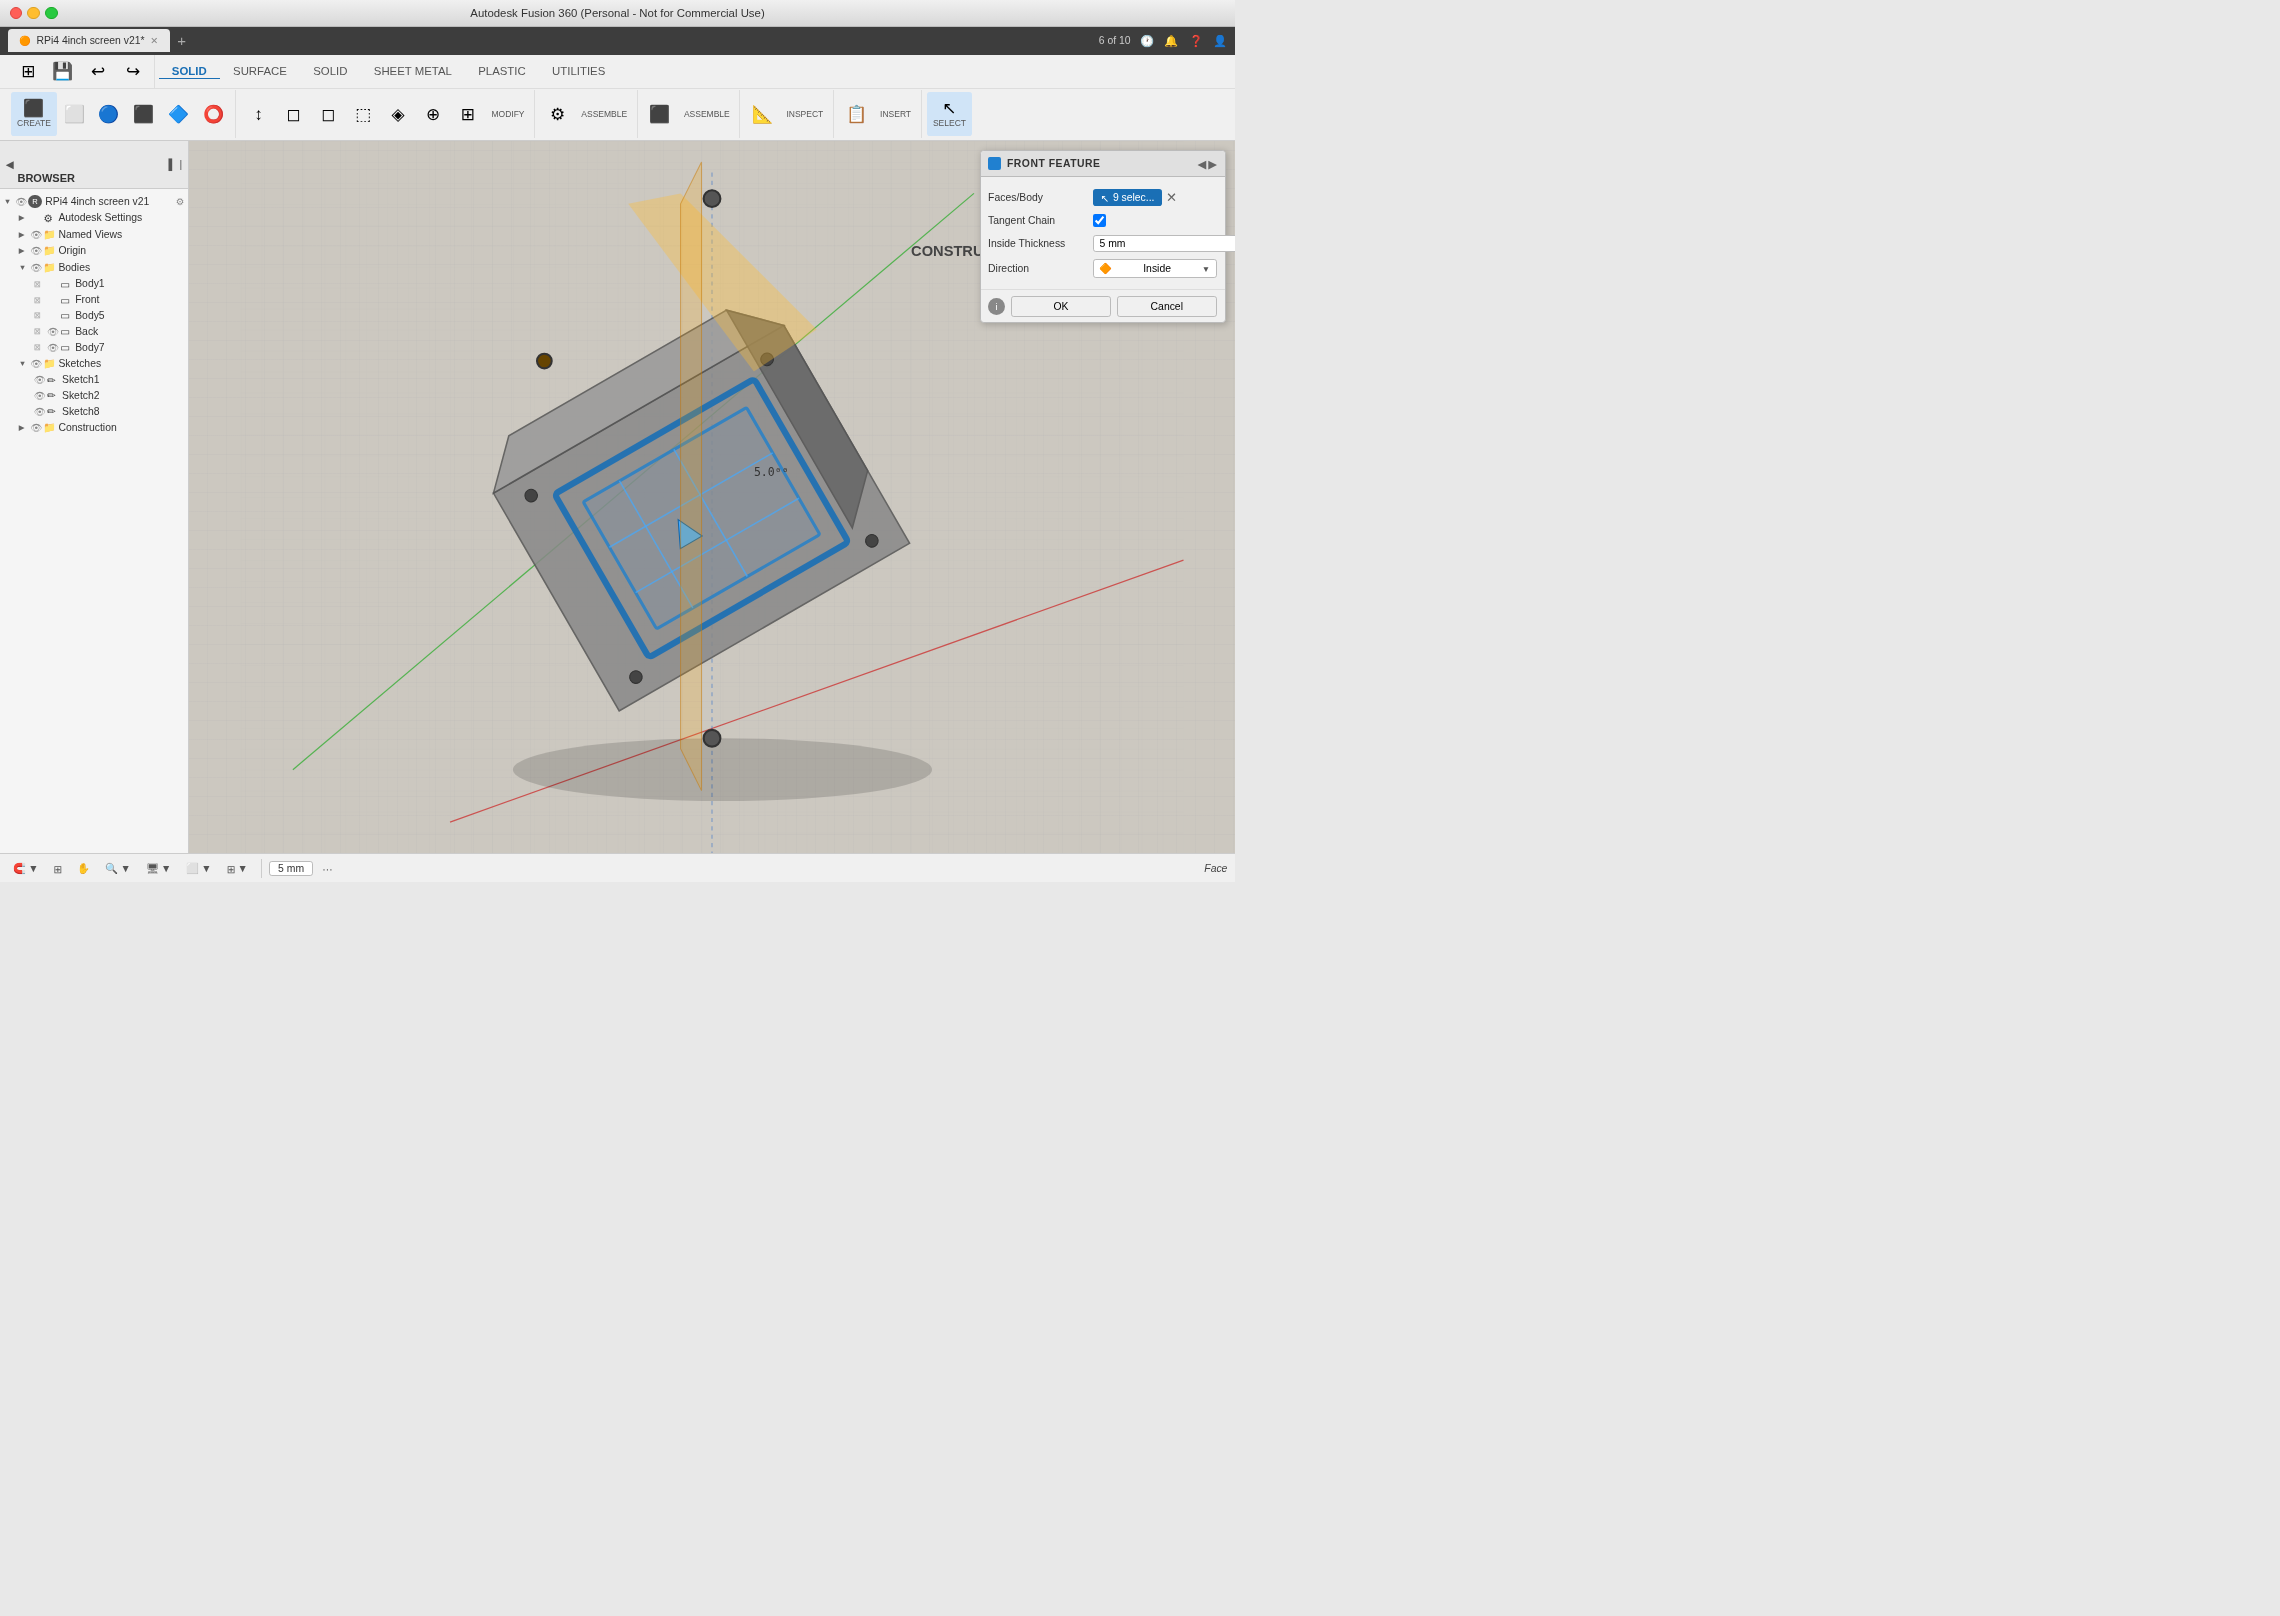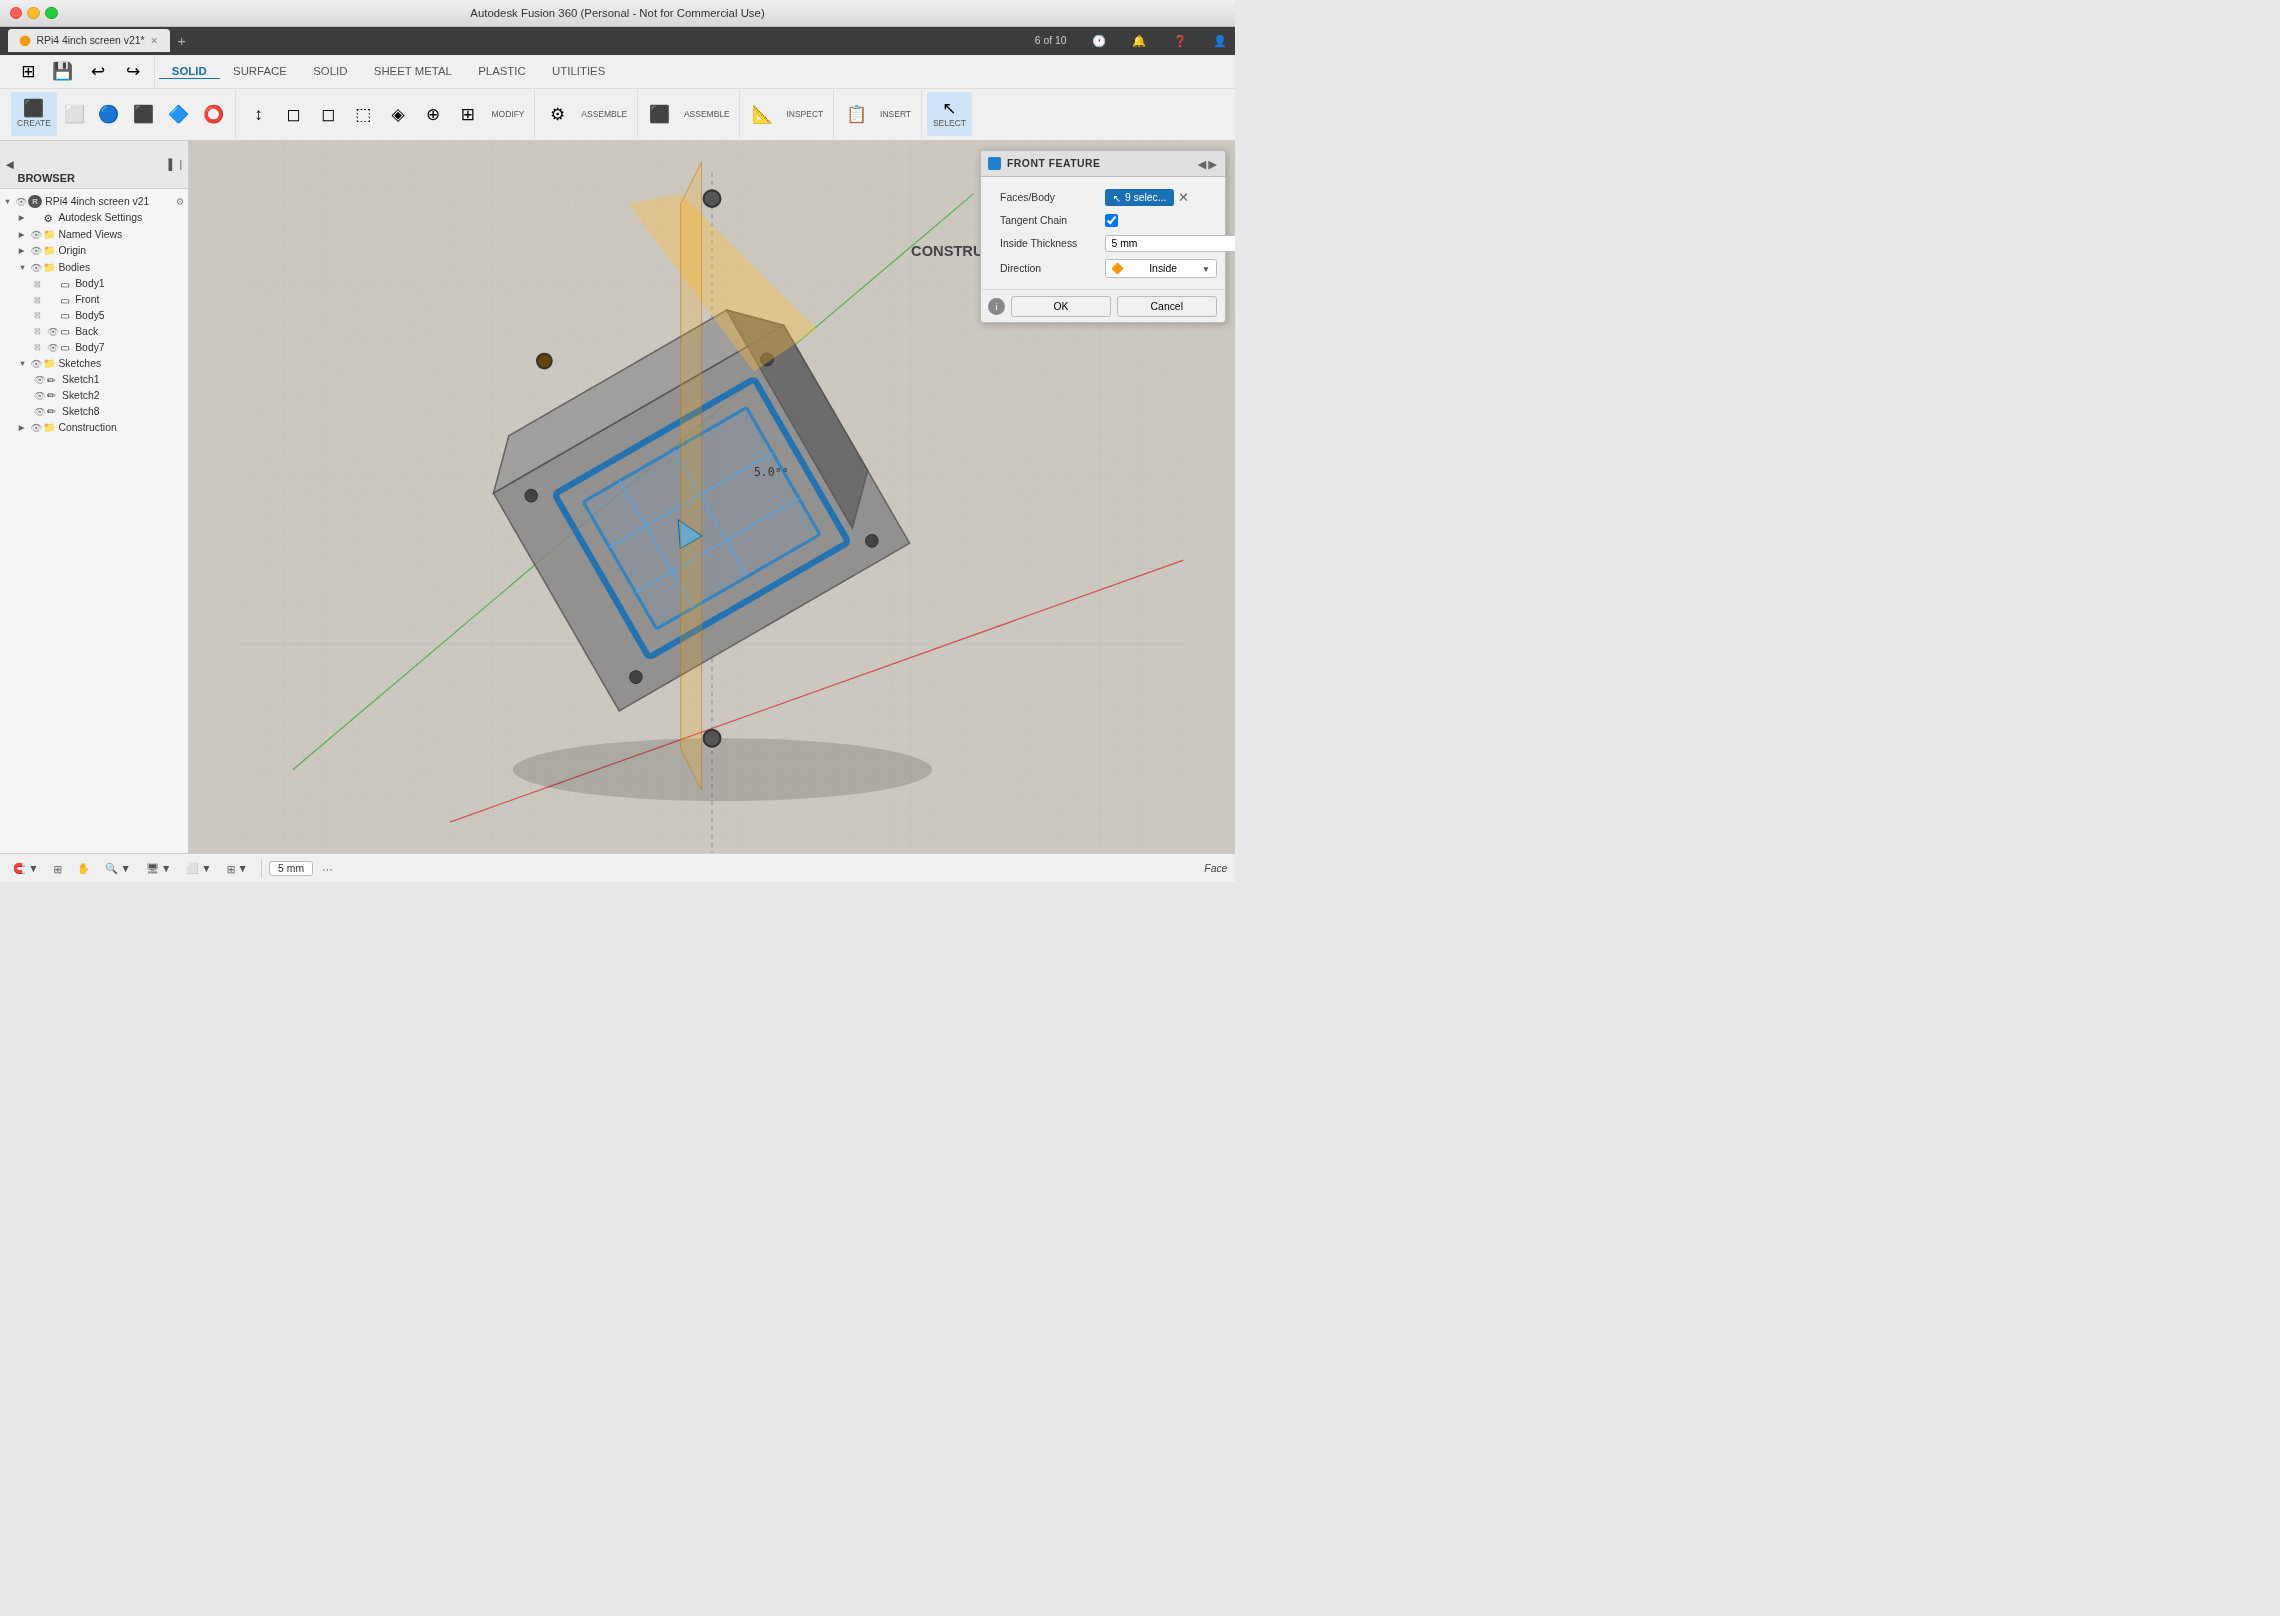--- a/index.html
+++ b/index.html
@@ -76,21 +76,21 @@
       color: #aaa;
       border: none;
       font-size: 15px;
       cursor: pointer;
       padding: 0 5.7px;
     }
     .tab-right {
       margin-left: auto;
       display: flex;
       align-items: center;
-      gap: 26px;
+      gap: 10px;
       color: #ccc;
     }
     .tab-counter { font-size: 10.4px; color: #ccc; }
 
     
     #toolbar {
       background: #f0f0f0;
       border-bottom: 0.9px solid #ccc;
     }
     #toolbar-top {
@@ -320,21 +320,20 @@
     }
     .panel-arrows {
       display: flex;
       gap: 1.9px;
       color: #666;
       font-size: 11.4px;
       cursor: pointer;
     }
     .panel-body {
       padding: 7.6px;
-      margin-left: 12px;
     }
     .panel-row {
       display: flex;
       align-items: center;
       padding: 3.8px 0;
       gap: 5.7px;
     }
     .panel-label {
       width: 99px;
       font-size: 10.4px;

